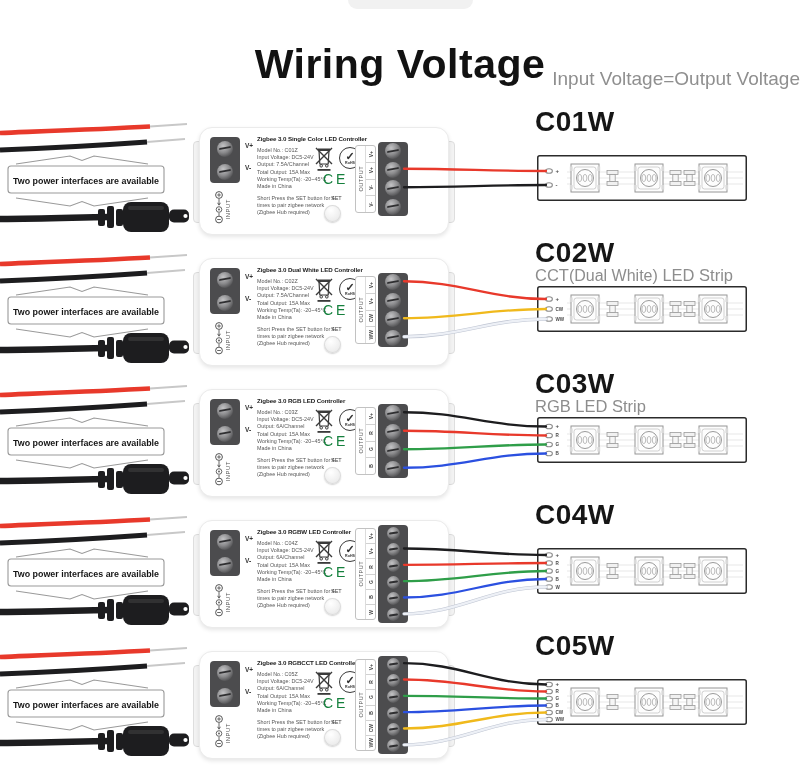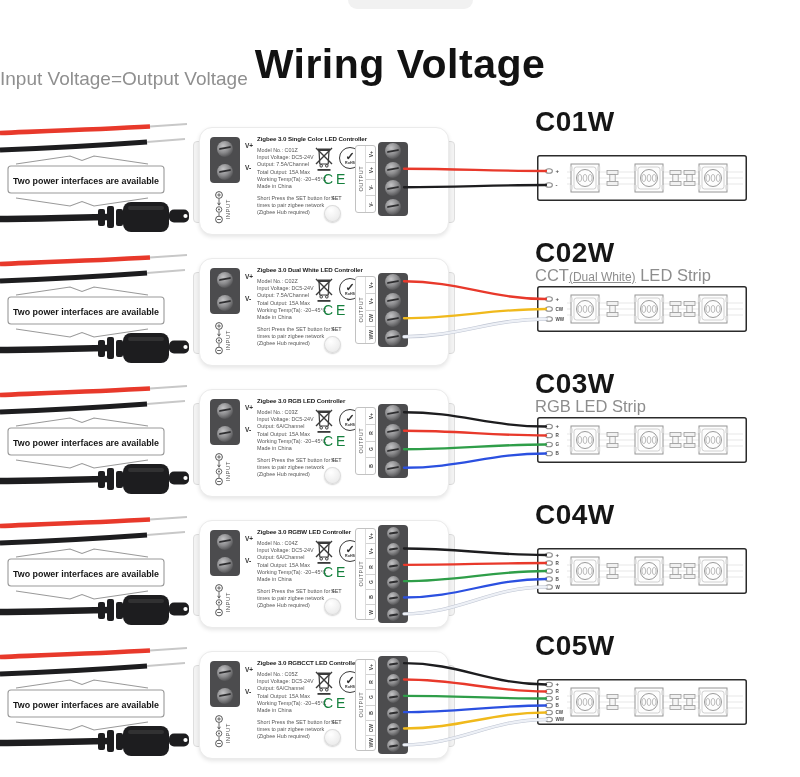--- a/index.html
+++ b/index.html
@@ -3,21 +3,21 @@
 <meta charset="utf-8">
 <style>
   html,body{margin:0;padding:0;}
   body{
     width:800px;height:777px;position:relative;overflow:hidden;background:#fff;
     font-family:"Liberation Sans",sans-serif;
   }
   .top-smudge{position:absolute;left:348px;top:0;width:125px;height:9px;background:#f1f1f1;border-radius:0 0 10px 10px;}
   .hdr-title{position:absolute;left:0;top:14px;width:800px;text-align:center;
     font-size:41px;font-weight:700;color:#121212;letter-spacing:.5px;}
-  .hdr-sub{position:absolute;left:0;top:68px;width:800px;text-align:left;
+  .hdr-sub{position:absolute;left:0;top:68px;width:800px;text-align:right;
     font-size:19px;color:#8f8f8f;}
   .row{position:absolute;left:0;width:800px;height:131px;}
   .power-art{position:absolute;left:0;top:0;}
   
   .controller{position:absolute;left:199px;top:22px;width:248px;height:106px;background:#fff;
     border:1px solid #ebebeb;border-radius:13px;box-shadow:0 2px 4px rgba(0,0,0,.10);}
   .tab{position:absolute;z-index:-1;background:#f3f3f3;border:1px solid #dedede;border-radius:4px;width:14px;height:80px;top:13px;}
   .tab-left{left:-7px;} .tab-right{right:-7px;}
   .input-block{position:absolute;left:10px;top:9px;width:30px;height:46px;background:#4c4c4e;border-radius:4px;
     display:flex;flex-direction:column;justify-content:space-around;align-items:center;}
@@ -51,21 +51,21 @@
     border-right:1px solid #dcdcdc;letter-spacing:.4px;}
   .out-cells{flex:1;display:flex;flex-direction:column;}
   .out-cell{flex:1;display:flex;align-items:center;justify-content:center;font-size:5px;font-weight:600;color:#444;}
   .out-cell + .out-cell{border-top:1px solid #d2d2d2;}
   .out-block{position:absolute;left:178px;width:30px;background:#4c4c4e;border-radius:4px;
     display:flex;flex-direction:column;justify-content:space-around;align-items:center;}
   
   .strip-area{position:absolute;left:535px;top:0;width:263px;height:131px;}
   .strip-model{position:absolute;left:0;top:1px;font-size:28px;font-weight:700;color:#161616;letter-spacing:.5px;}
   .strip-name{position:absolute;left:0;top:30px;white-space:pre;color:#8d8d8d;font-size:16.5px;}
-  .strip-name .sm{font-size:12px;text-decoration:underline;}
+  .strip-name .sm{font-size:16px;}
   .strip-art{position:absolute;left:2px;top:50px;}
   .wire-overlay{position:absolute;left:0;top:0;pointer-events:none;}
 </style>
 </head>
 <body>
 
 <div class="top-smudge"></div>
 <h1 class="hdr-title">Wiring Voltage</h1>
 <div class="hdr-sub">Input Voltage=Output Voltage</div>
 <div id="rows">

